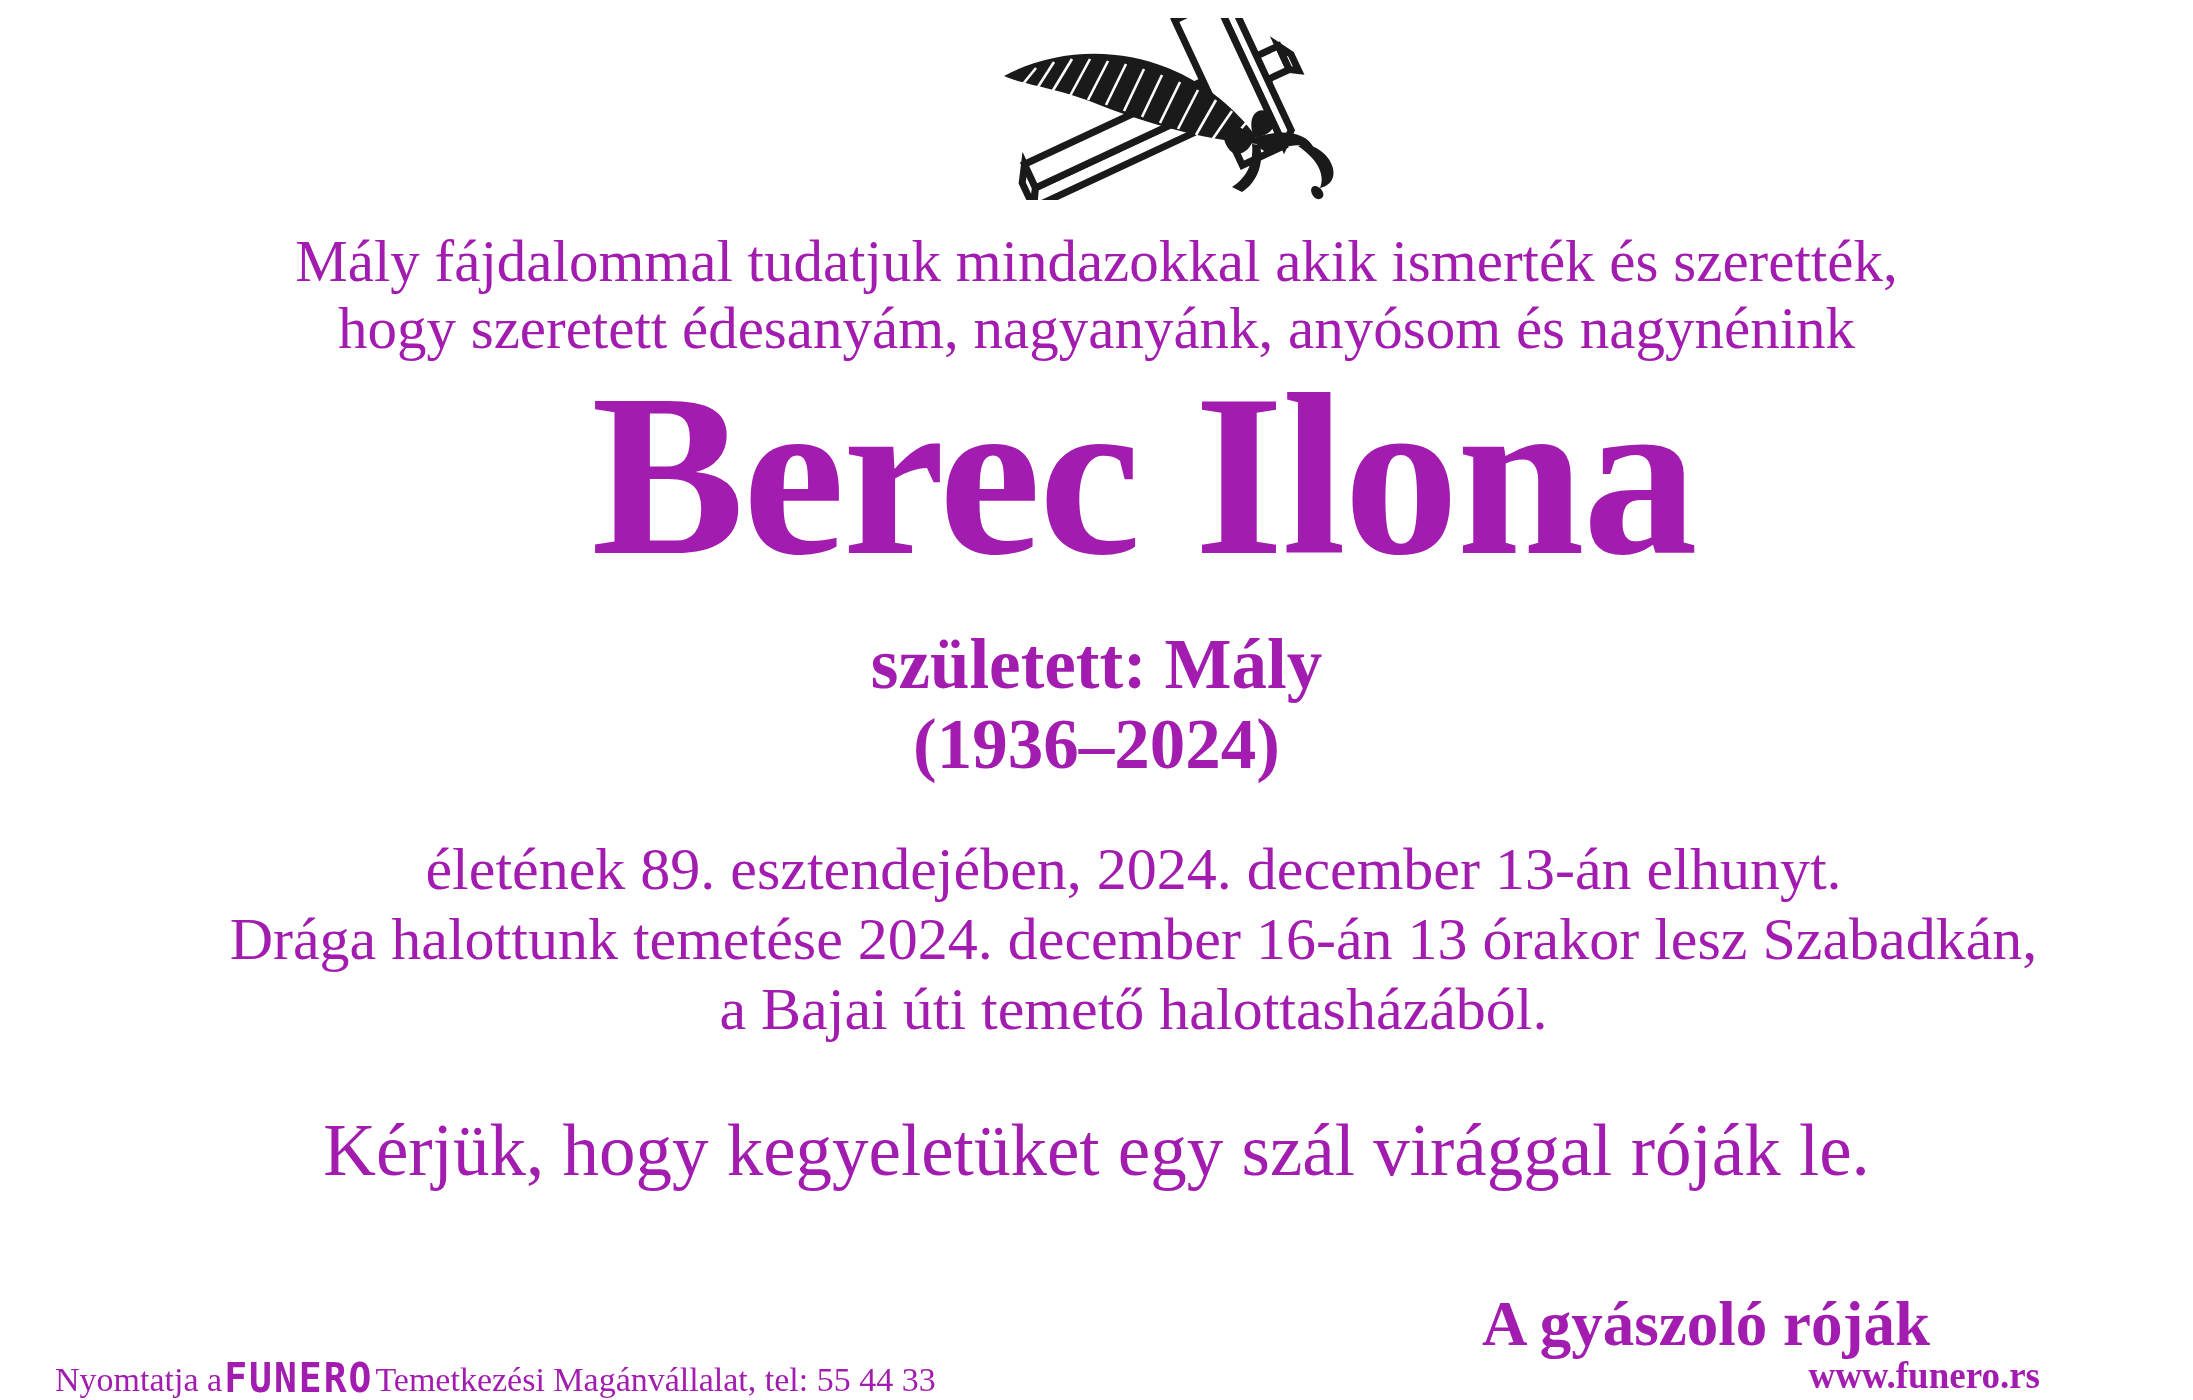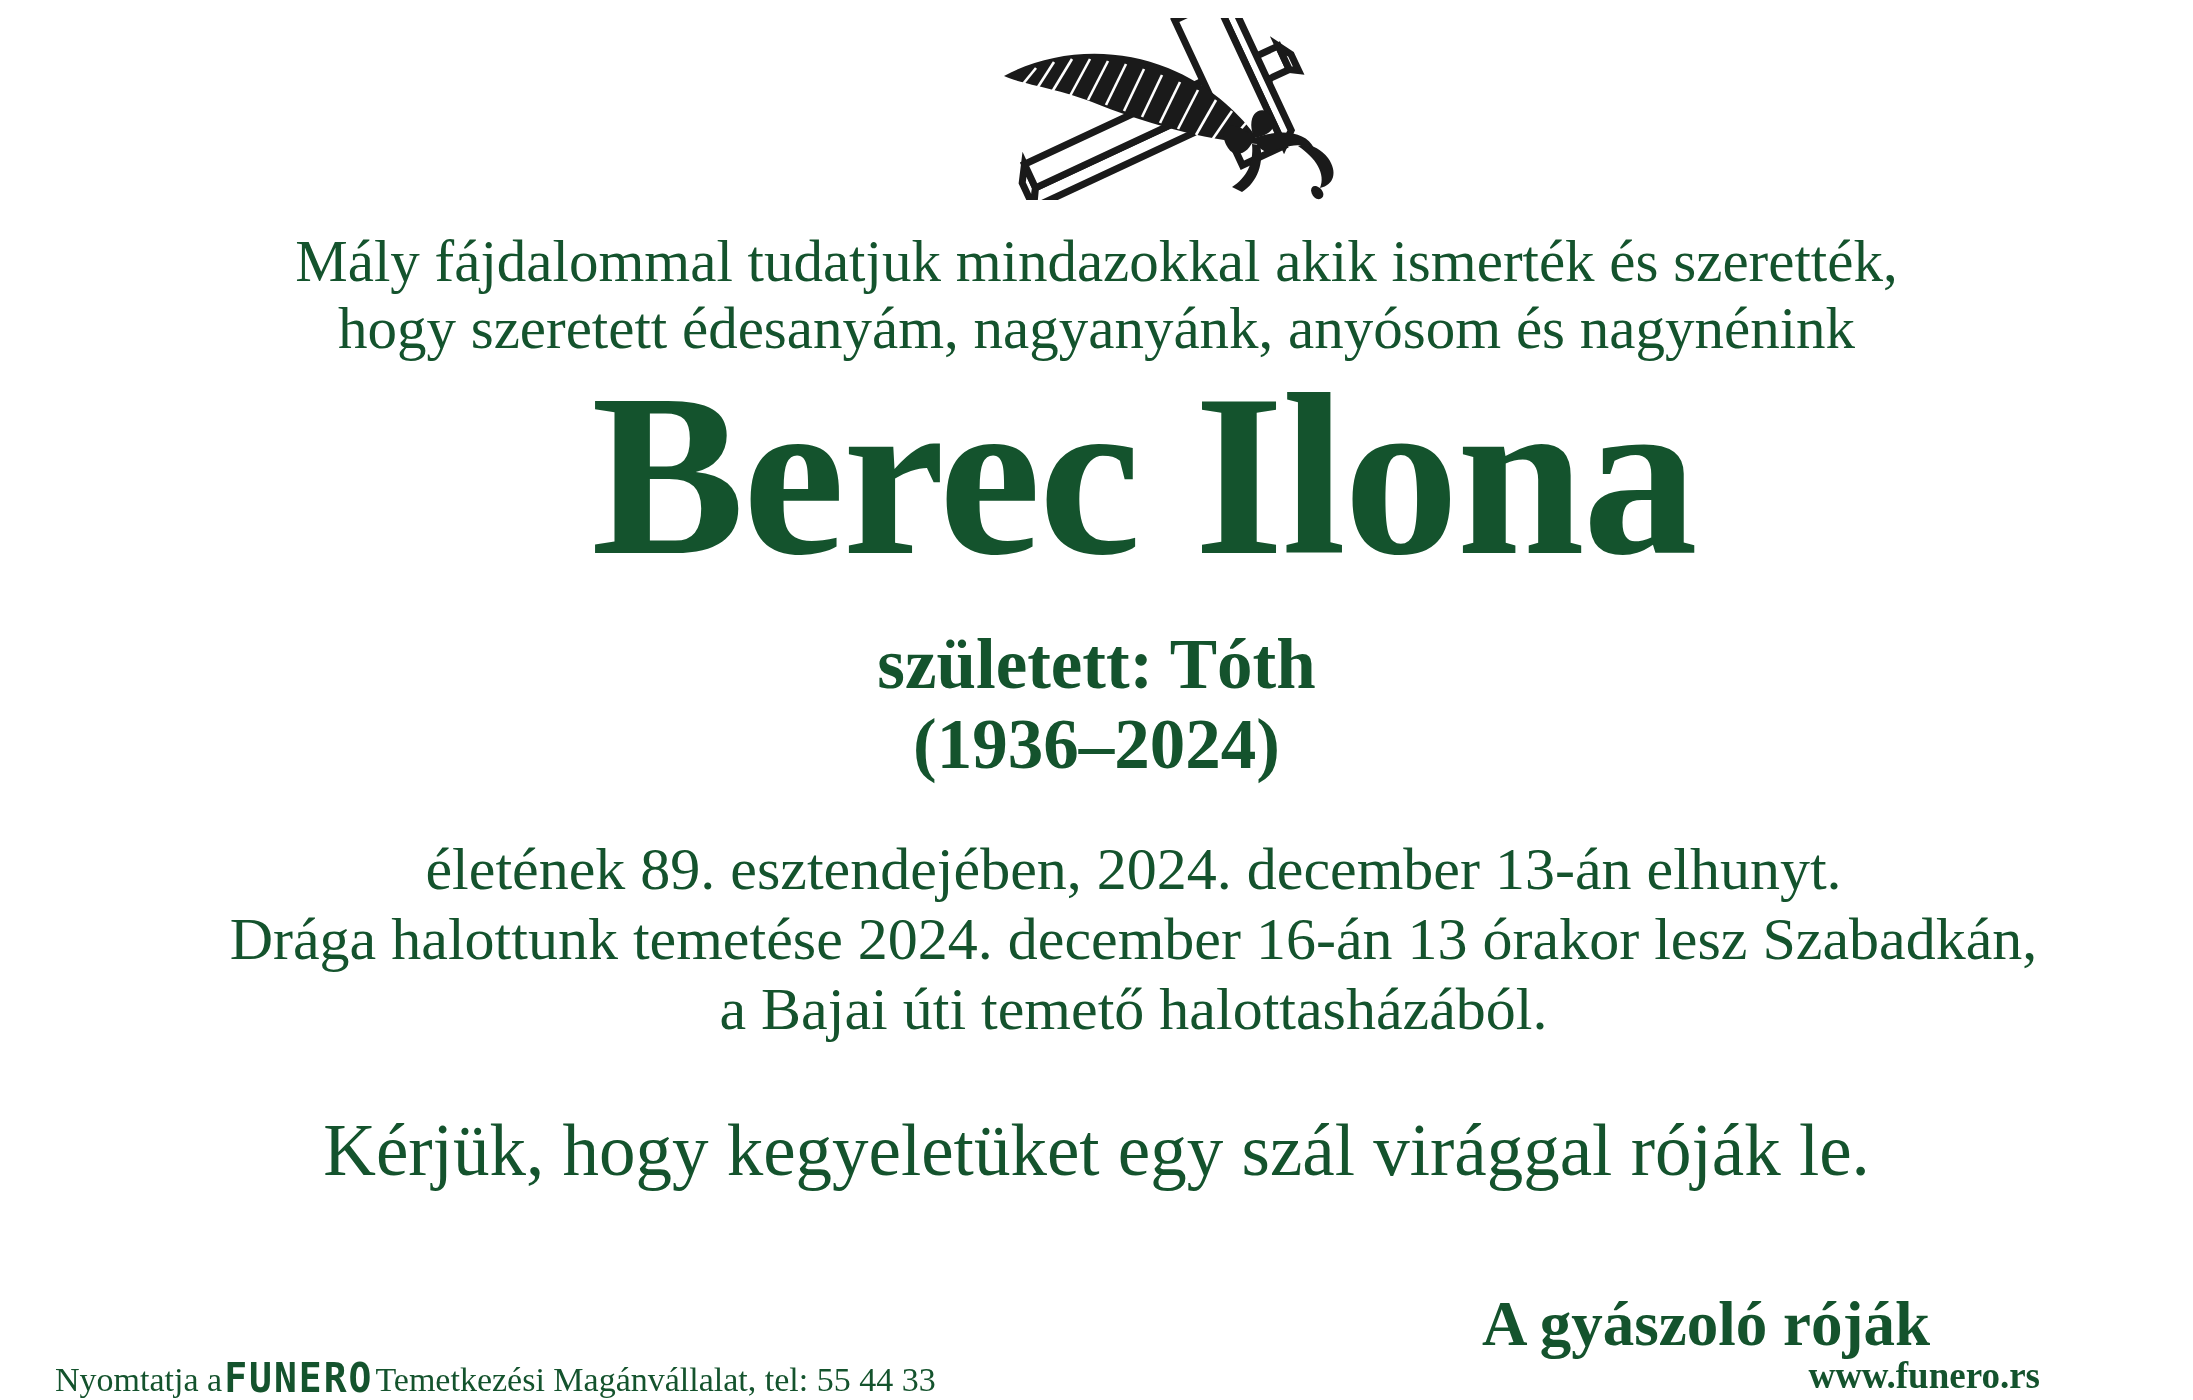--- a/index.html
+++ b/index.html
@@ -1,20 +1,20 @@
 <!DOCTYPE html>
 <html><head>
 <meta charset="utf-8">
 <style>
   html,body{margin:0;padding:0;background:#ffffff;}
   .page{
     position:relative;
     width:2193px;height:1400px;
     background:#ffffff;
-    color:#14532d;
+    color:#a21caf;
     font-family:"Liberation Serif","DejaVu Serif",serif;
     overflow:hidden;
   }
   .center{position:absolute;left:0;width:100%;text-align:center;white-space:nowrap;}
   .emblem{position:absolute;left:1002px;top:18px;width:348px;height:182px;}
   .intro{top:228px;font-size:59px;line-height:67px;}
   .name{top:356px;font-size:230px;line-height:240px;font-weight:bold;letter-spacing:-2px;padding-left:47px;}
   .maiden{top:624px;font-size:71px;line-height:80px;font-weight:bold;}
   .years{top:704px;font-size:71px;line-height:80px;font-weight:bold;}
   .details{top:834px;font-size:60px;line-height:70px;padding-left:37px;}
@@ -78,21 +78,21 @@
     </g>
   </svg>
 
   <div class="center intro">
     <div>Mály fájdalommal tudatjuk mindazokkal akik ismerték és szerették,</div>
     <div>hogy szeretett édesanyám, nagyanyánk, anyósom és nagynénink</div>
   </div>
 
   <div class="center name">Berec Ilona</div>
 
-  <div class="center maiden">született: Tóth</div>
+  <div class="center maiden">született: Mály</div>
   <div class="center years">(1936–2024)</div>
 
   <div class="center details">
     <div>életének 89. esztendejében, 2024. december 13-án elhunyt.</div>
     <div>Drága halottunk temetése 2024. december 16-án 13 órakor lesz Szabadkán,</div>
     <div>a Bajai úti temető halottasházából.</div>
   </div>
 
   <div class="center request">Kérjük, hogy kegyeletüket egy szál virággal róják le.</div>
 

